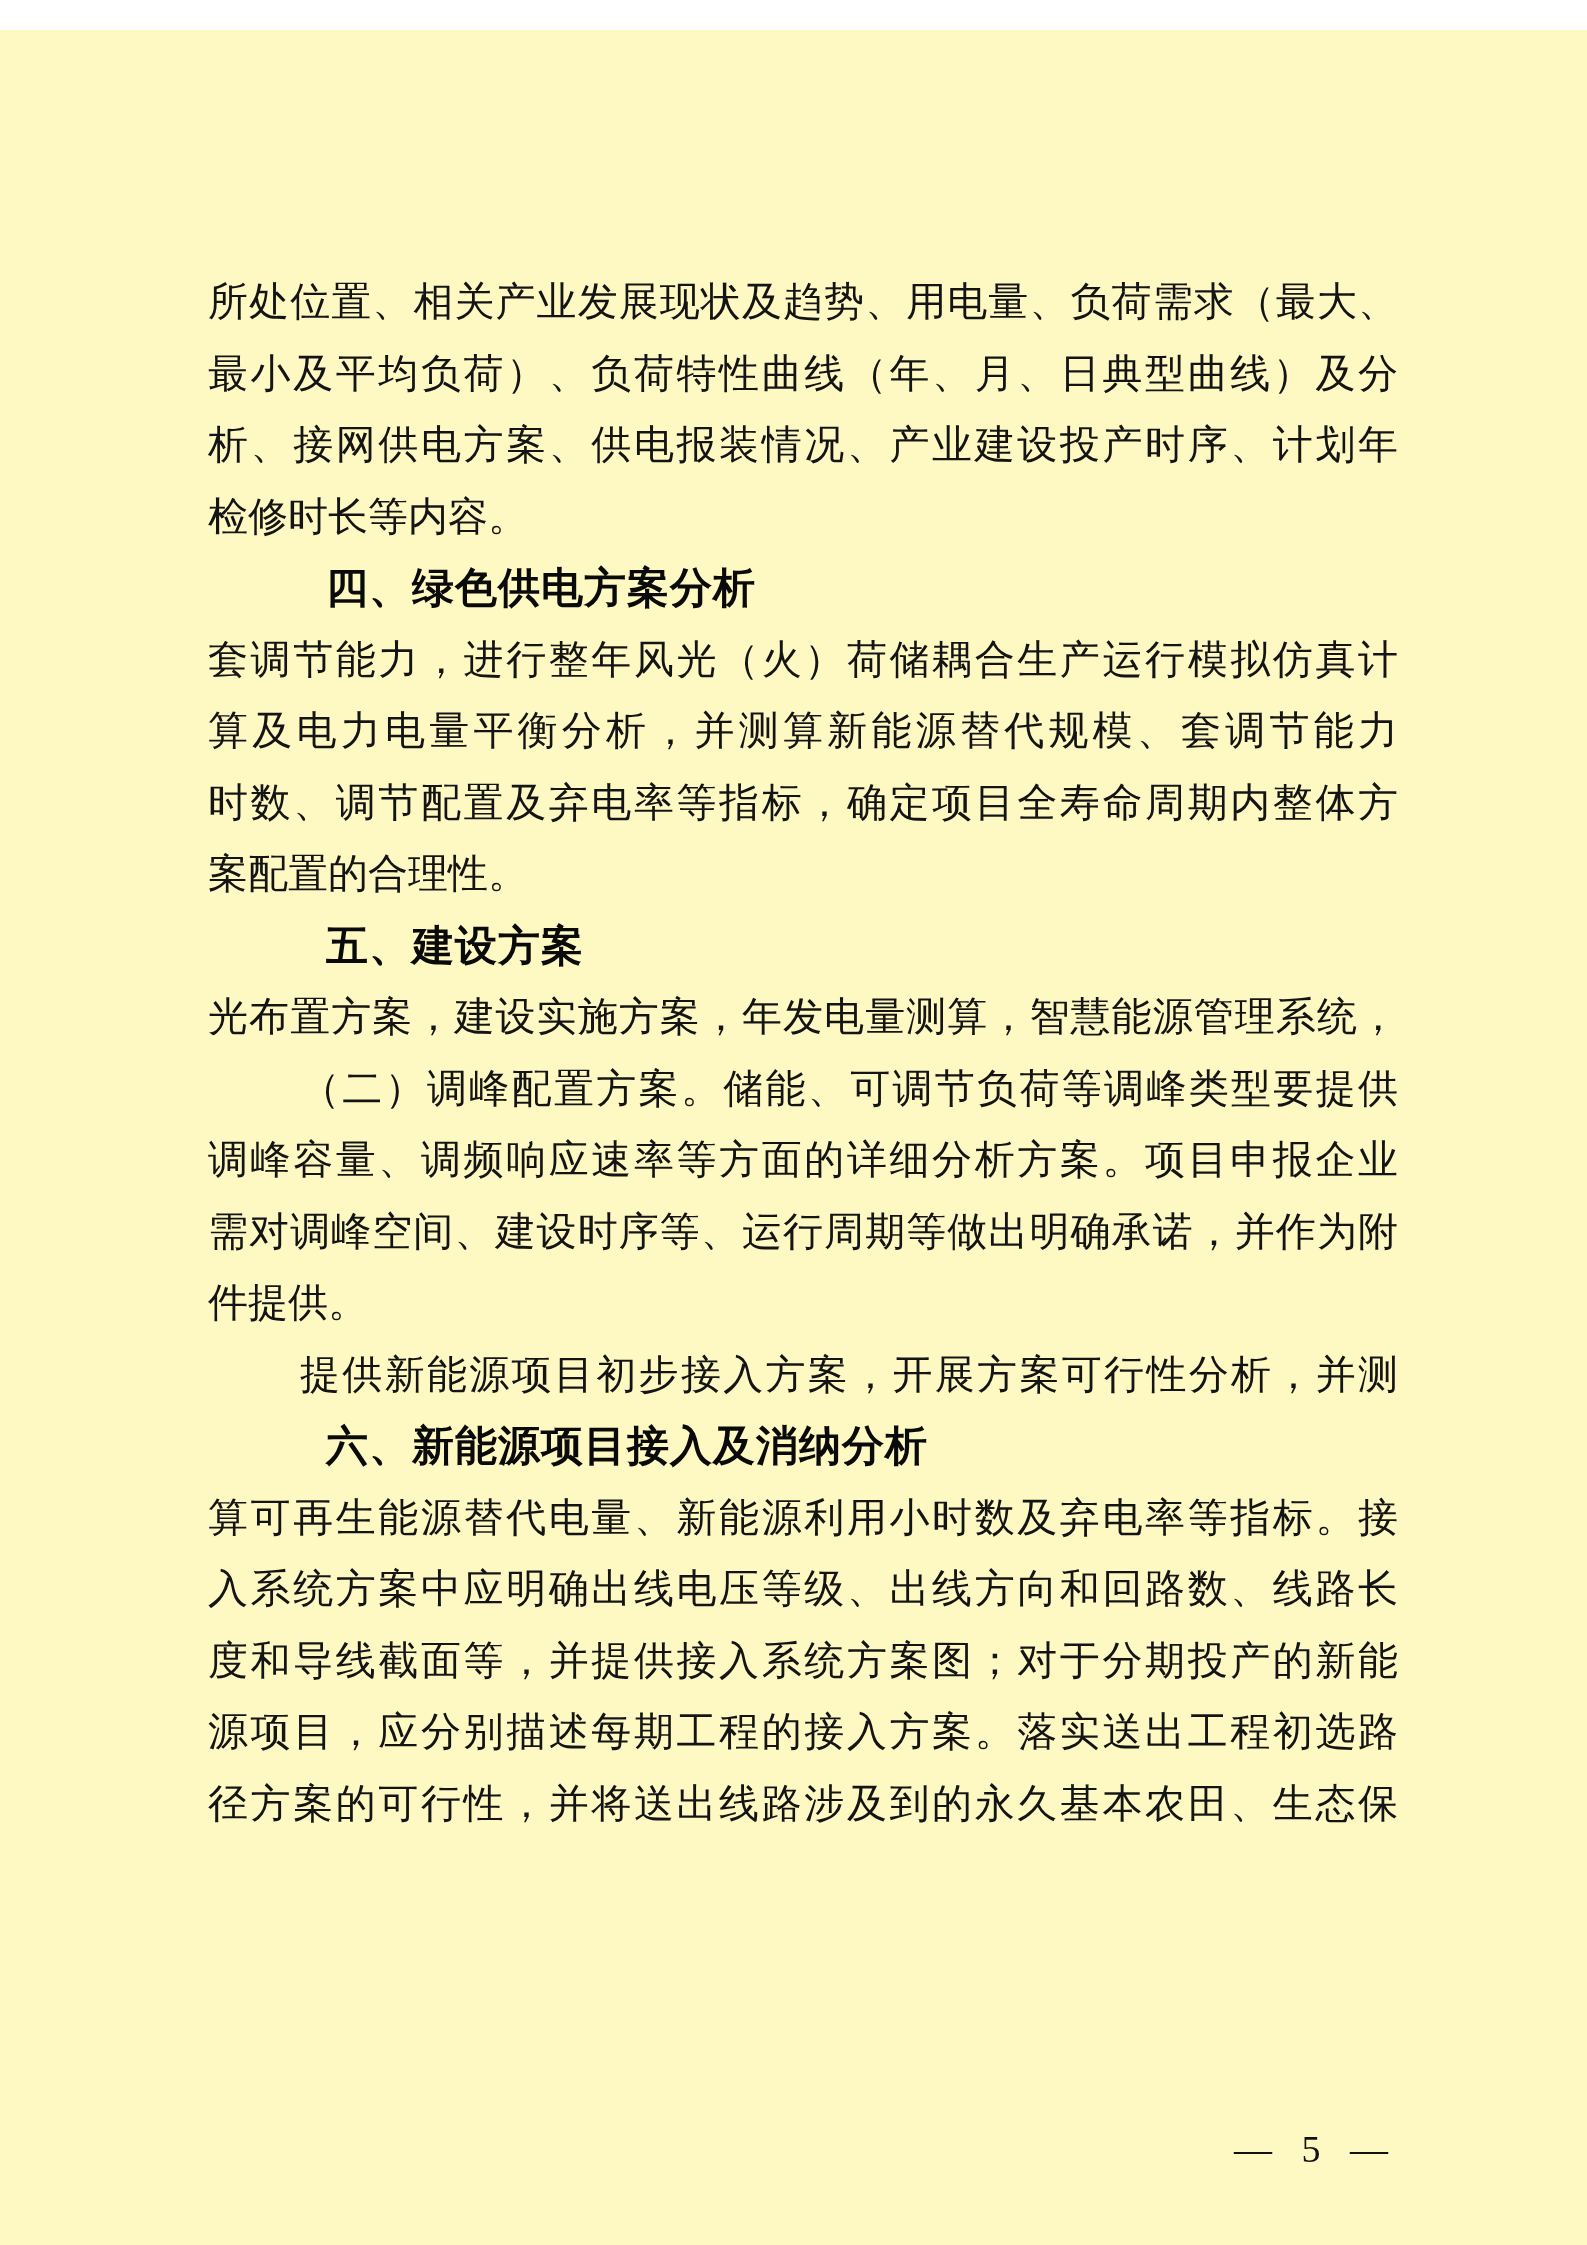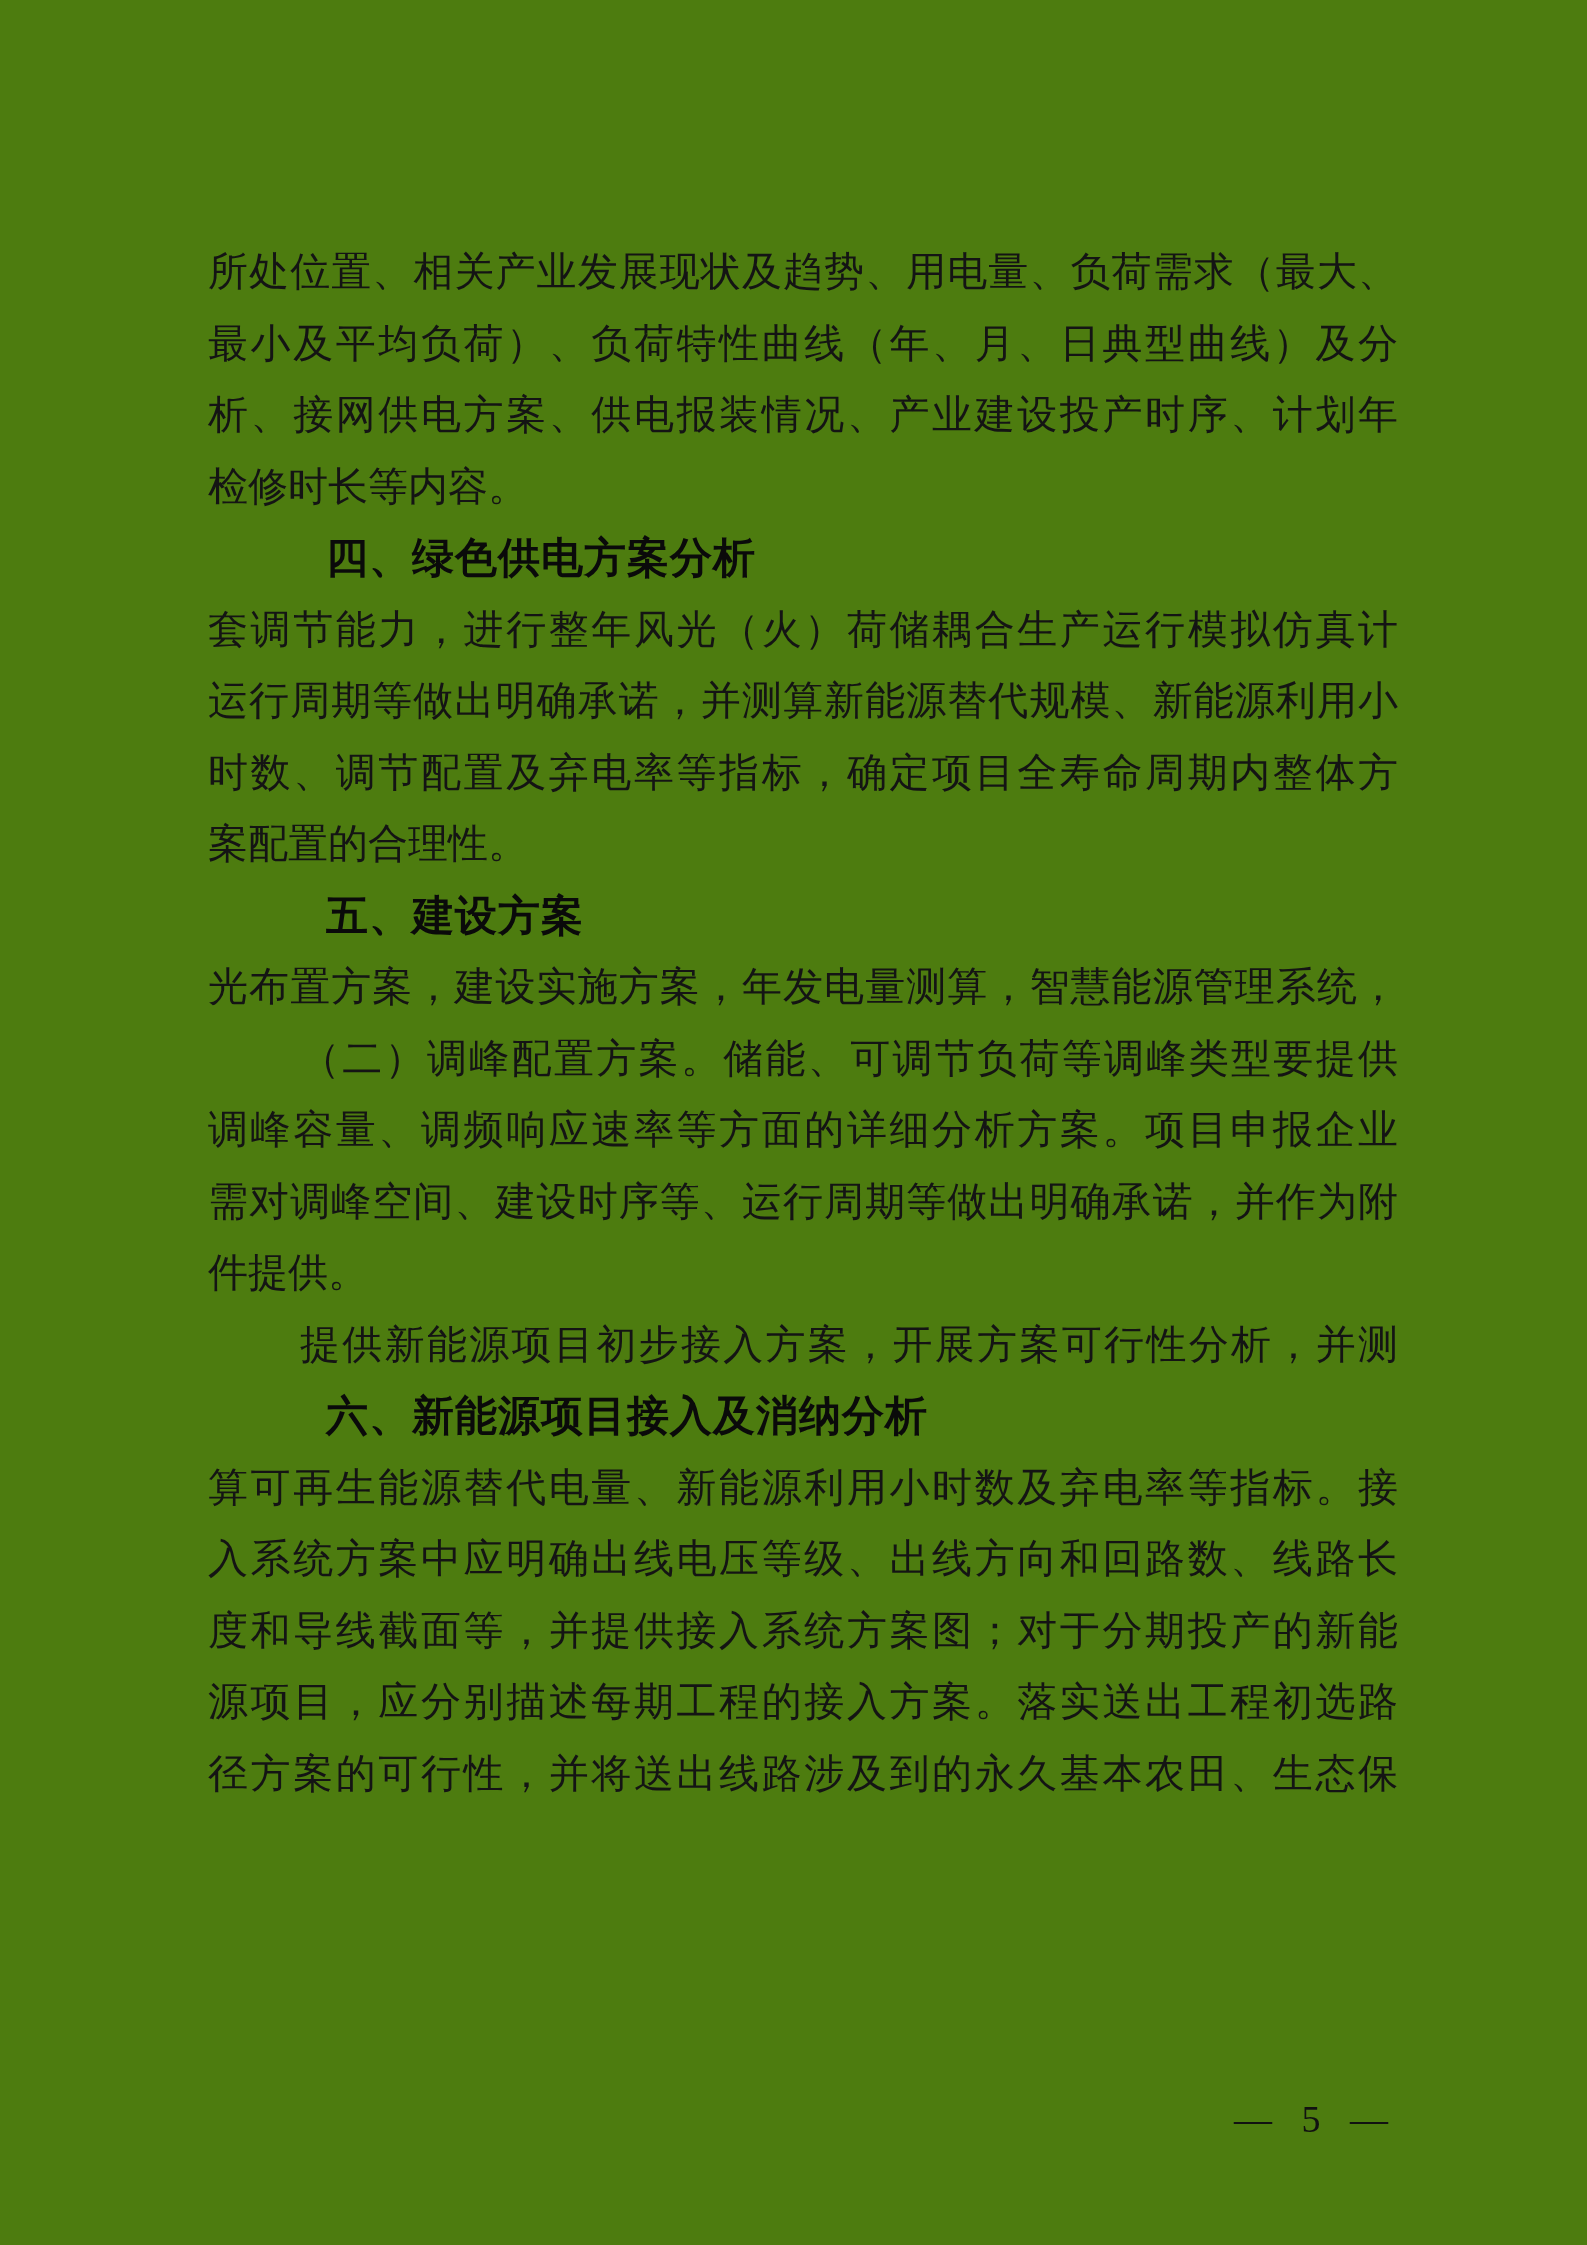--- a/index.html
+++ b/index.html
@@ -11,21 +11,22 @@
     width: 1587px;
     height: 2245px;
     position: relative;
     overflow: hidden;
     font-family: "Liberation Serif", "DejaVu Serif", serif;
     color: #141414;
   }
   .page {
     position: absolute;
     inset: 0;
-    background: #4d7c0f;
+    background: #fef9c3;
+    margin-top: 30px;
   }
   .content {
     position: absolute;
     left: 208px;
     top: 236px;
     width: 1190px;
   }
   .ln {
     margin: 0;
     padding: 0;
@@ -83,21 +84,21 @@
 <body>
 
 <div class="page">
   <main class="content">
     <p class="ln fill">所处位置、相关产业发展现状及趋势、用电量、负荷需求（最大、</p>
     <p class="ln fill">最小及平均负荷）、负荷特性曲线（年、月、日典型曲线）及分</p>
     <p class="ln fill">析、接网供电方案、供电报装情况、产业建设投产时序、计划年</p>
     <p class="ln end">检修时长等内容。</p>
     <p class="ln hd">四、绿色供电方案分析</p>
     <p class="ln fill">套调节能力，进行整年风光（火）荷储耦合生产运行模拟仿真计</p>
-    <p class="ln fill">运行周期等做出明确承诺，并测算新能源替代规模、新能源利用小</p>
+    <p class="ln fill">算及电力电量平衡分析，并测算新能源替代规模、套调节能力</p>
     <p class="ln fill">时数、调节配置及弃电率等指标，确定项目全寿命周期内整体方</p>
     <p class="ln end">案配置的合理性。</p>
     <p class="ln hd">五、建设方案</p>
     <p class="ln fill">光布置方案，建设实施方案，年发电量测算，智慧能源管理系统，</p>
     <p class="ln fill ind">（二）调峰配置方案。储能、可调节负荷等调峰类型要提供</p>
     <p class="ln fill">调峰容量、调频响应速率等方面的详细分析方案。项目申报企业</p>
     <p class="ln fill">需对调峰空间、建设时序等、运行周期等做出明确承诺，并作为附</p>
     <p class="ln end">件提供。</p>
     <p class="ln fill ind">提供新能源项目初步接入方案，开展方案可行性分析，并测</p>
     <p class="ln hd">六、新能源项目接入及消纳分析</p>

